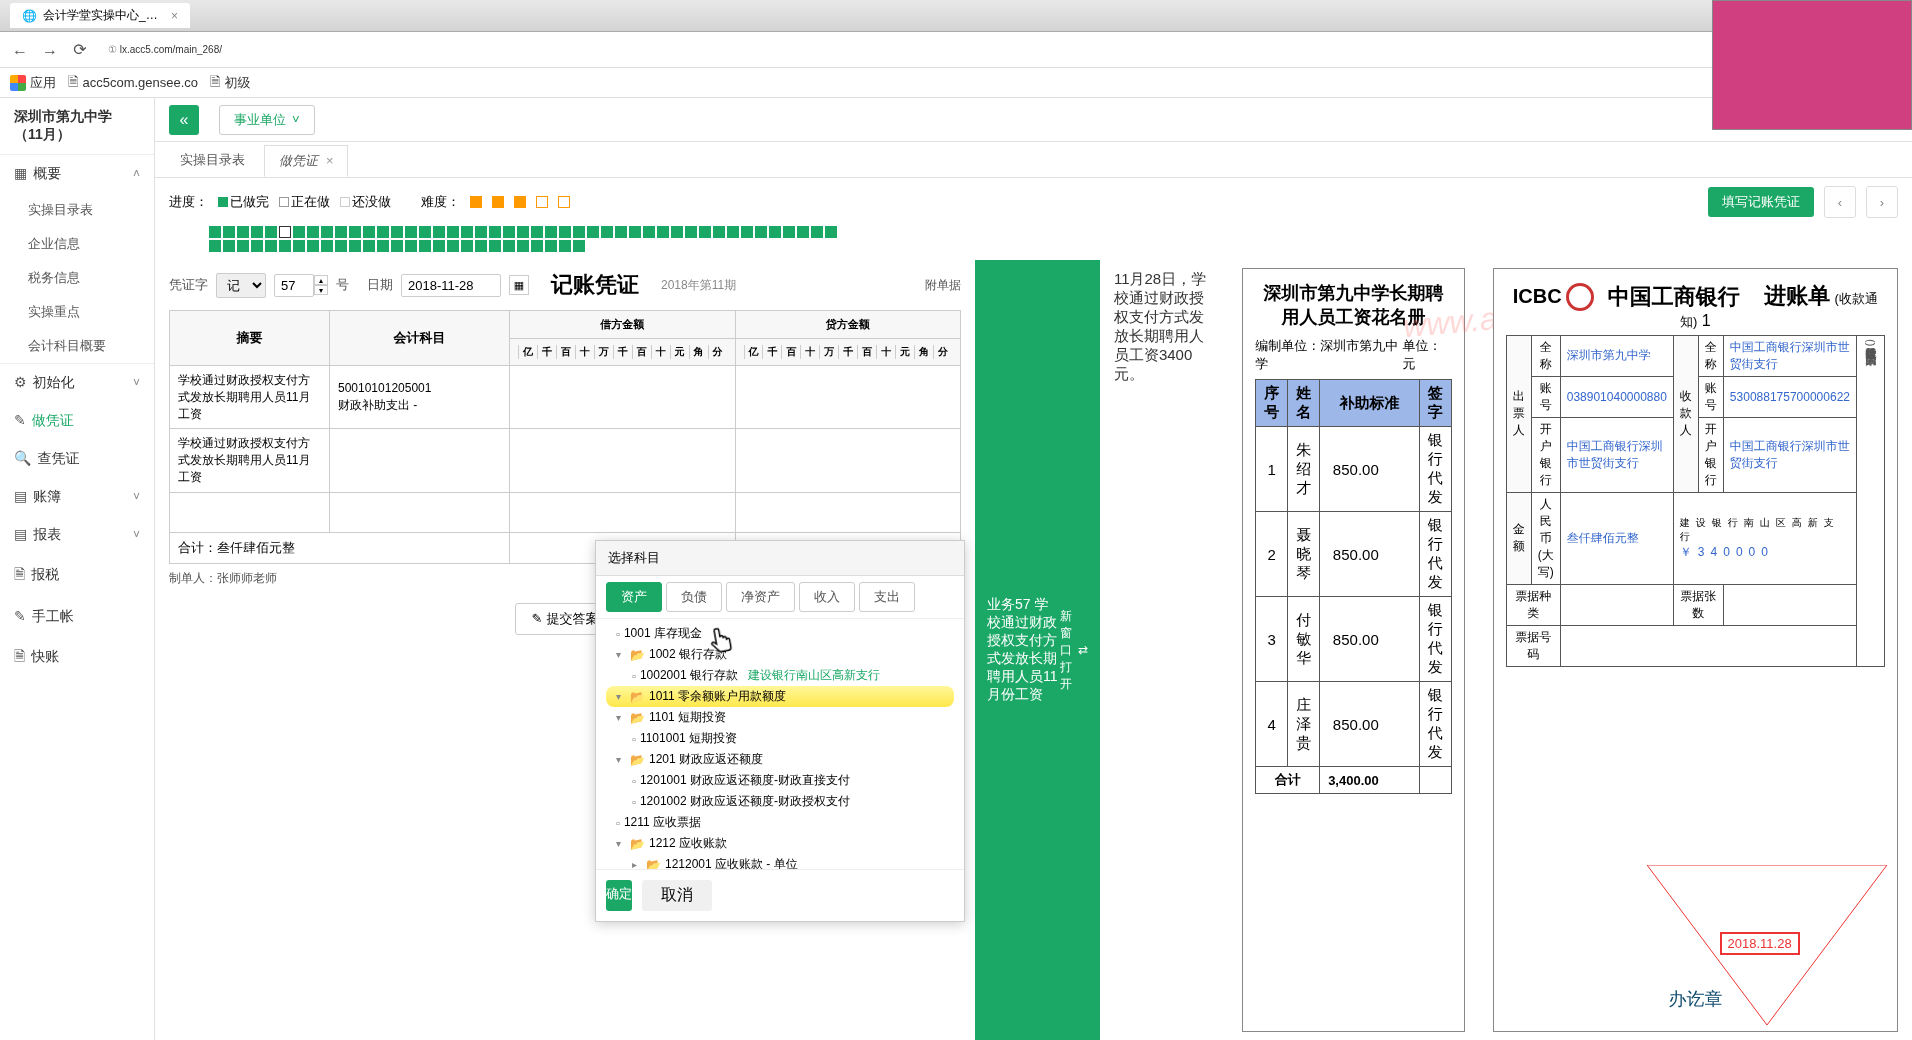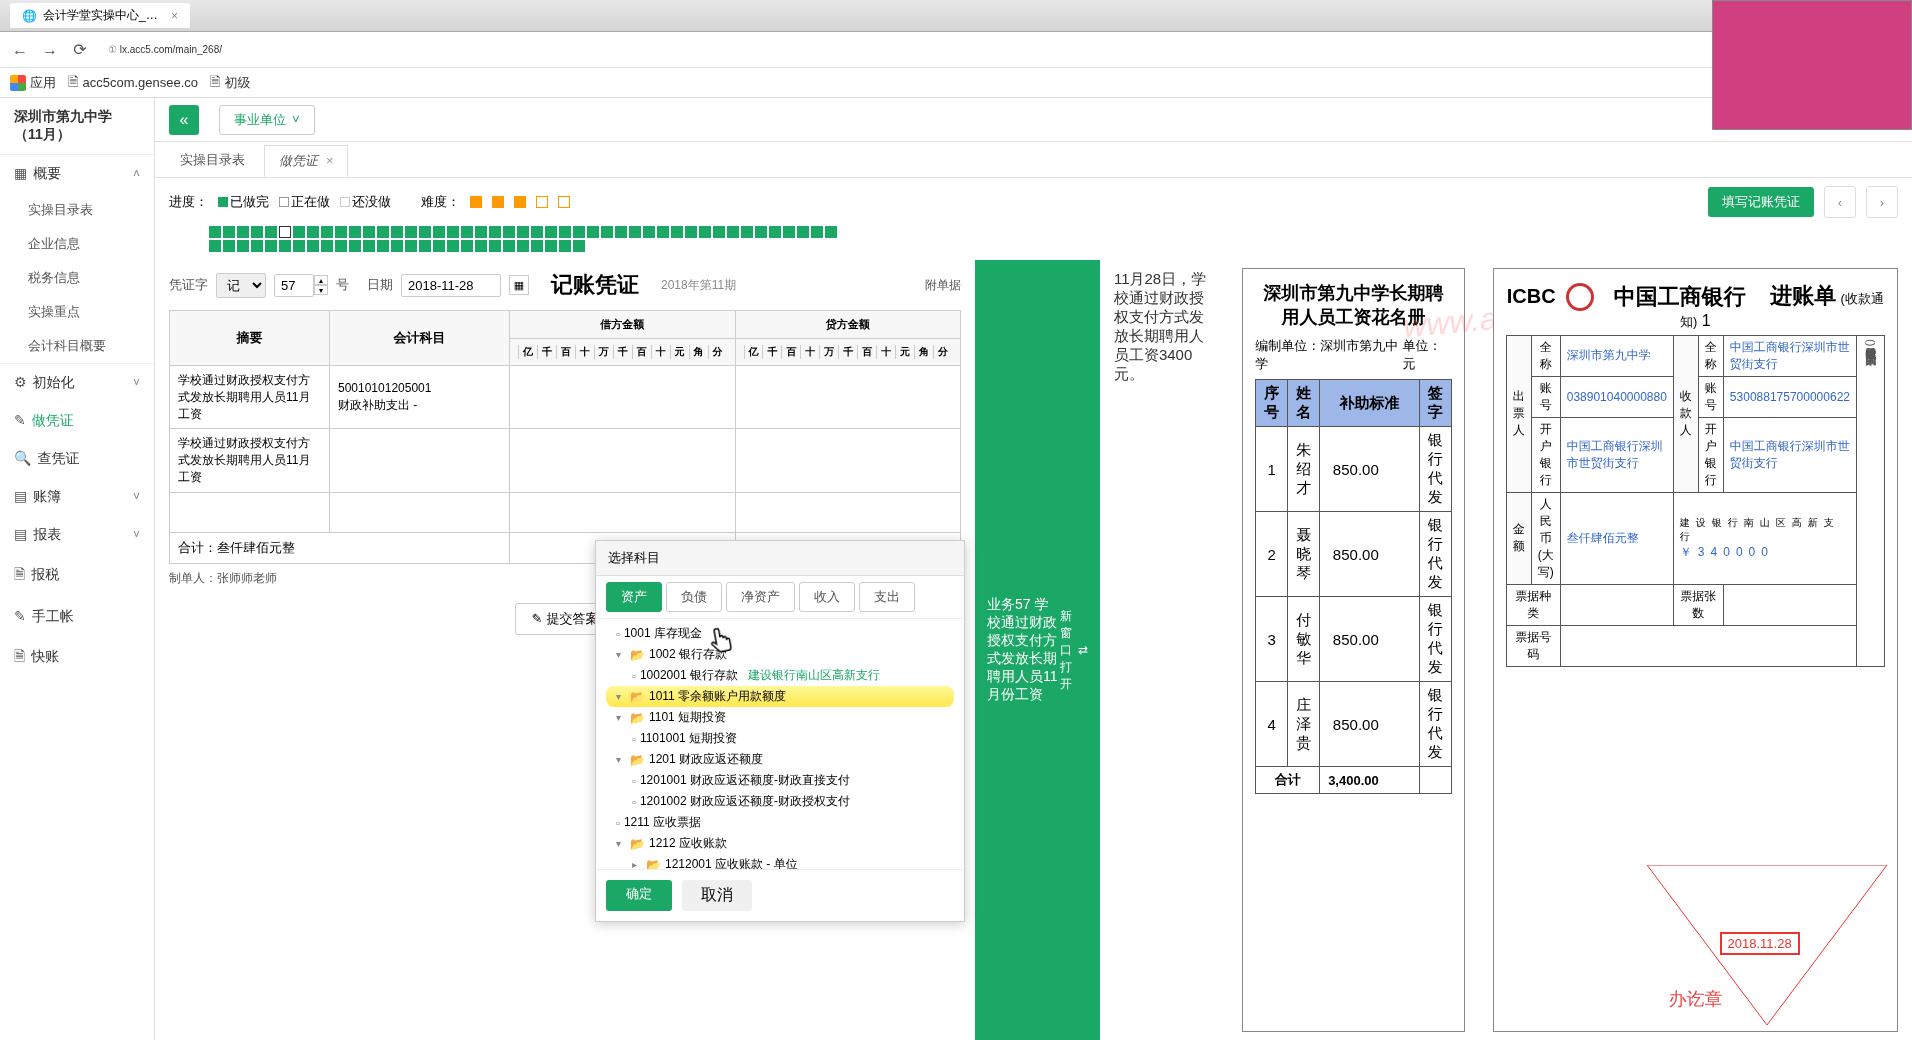--- a/index.html
+++ b/index.html
@@ -94,21 +94,21 @@
 .tree-area { max-height: 250px; overflow: auto; padding: 4px 10px; font-size: 12px; position: relative; }
 .tree-row { padding: 2px 0; display: flex; align-items: center; gap: 4px; cursor: pointer; }
 .tree-row.highlight { background: linear-gradient(#fff899, #ffe84d); border-radius: 8px; }
 .tree-toggle { width: 10px; color: #888; font-size: 10px; }
 .folder-icon { color: #e0b040; font-size: 12px; }
 .file-icon { color: #888; font-size: 11px; }
 .tree-row .extra { color: #1ba866; margin-left: 6px; }
 .level1 { padding-left: 10px; }
 .level2 { padding-left: 26px; }
 .popup-footer { padding: 10px; display: flex; gap: 10px; border-top: 1px solid #eee; }
-.btn-ok { background: #1ba866; color: #fff; padding: 5px 20px; border-radius: 3px; cursor: pointer; font-size: 13px; }
+.btn-ok { background: #1ba866; color: #fff; padding: 5px 0; border-radius: 3px; cursor: pointer; font-size: 13px; }
 .btn-cancel { background: #f0f0f0; padding: 5px 19px; border-radius: 3px; cursor: pointer; font-size: 16px; }
 
 
 .cursor-hand { position: absolute; left: 550px; top: 365px; font-size: 28px; z-index: 200; pointer-events: none; color: #333; transform: rotate(-10deg); }
 .cursor-hand svg { width: 36px; height: 36px; }
 
 
 .task-header { background: #1ba866; color: #fff; padding: 8px 12px; font-size: 14px; display: flex; align-items: center; justify-content: space-between; }
 .task-open { font-size: 12px; cursor: pointer; display: flex; align-items: center; gap: 6px; }
 .task-desc { padding: 10px 14px; font-size: 15px; color: #333; }
@@ -117,31 +117,31 @@
 .doc-sub { display: flex; justify-content: space-between; font-size: 13px; margin-bottom: 6px; }
 .salary-table { width: 100%; border-collapse: collapse; font-size: 15px; }
 .salary-table th { background: #9db7e8; border: 1px solid #555; padding: 4px 8px; }
 .salary-table td { border: 1px solid #555; padding: 4px 8px; text-align: center; }
 .salary-table td.num { text-align: right; padding-right: 40px; }
 .salary-table .total-row td { font-weight: bold; }
 .watermark { position: absolute; top: 30px; left: 160px; color: rgba(255,100,100,0.25); font-size: 32px; font-style: italic; transform: rotate(-5deg); pointer-events: none; }
 
 .bank-doc { position: relative; }
 .bank-header { text-align: center; margin-bottom: 4px; }
-.icbc-logo { display: inline-flex; align-items: center; gap: 10px; font-size: 20px; font-weight: bold; }
+.icbc-logo { display: inline-flex; align-items: center; gap: 4px; font-size: 20px; font-weight: bold; }
 .icbc-circle { width: 28px; height: 28px; border: 3px solid #c33; border-radius: 50%; display: inline-block; position: relative; }
 .bank-title { font-size: 22px; font-weight: bold; margin-left: 10px; }
 .bank-sub { font-size: 13px; }
 .bank-date { text-align: center; font-size: 13px; color: #555; margin-bottom: 6px; }
 .bank-table { width: 100%; border-collapse: collapse; font-size: 12px; }
 .bank-table td { border: 1px solid #555; padding: 3px 6px; }
 .bank-table .label-cell { background: #fafafa; width: 16px; }
 .bank-table .field-label { text-align: center; width: 50px; }
 .bank-table .blue { color: #3366cc; }
-.red-stamp { position: absolute; bottom: 20px; left: 50%; color: #ef4444; font-size: 18px; transform: translateX(-50%); text-align: center; line-height: 1.2; }
+.red-stamp { position: absolute; bottom: 20px; left: 50%; color: #0c4a6e; font-size: 18px; transform: translateX(-50%); text-align: center; line-height: 1.2; }
 .date-box { position: absolute; border: 2px solid #e33; color: #e33; padding: 2px 6px; font-size: 13px; }
 .side-note { writing-mode: vertical-rl; font-size: 11px; color: #555; padding: 4px; }
 
 
 .video-thumb { position: absolute; top: 0; right: 0; width: 200px; height: 130px; background: #d04080; border: 1px solid #888; z-index: 500; }
 
 </style>
 </head>
 <body>
 

